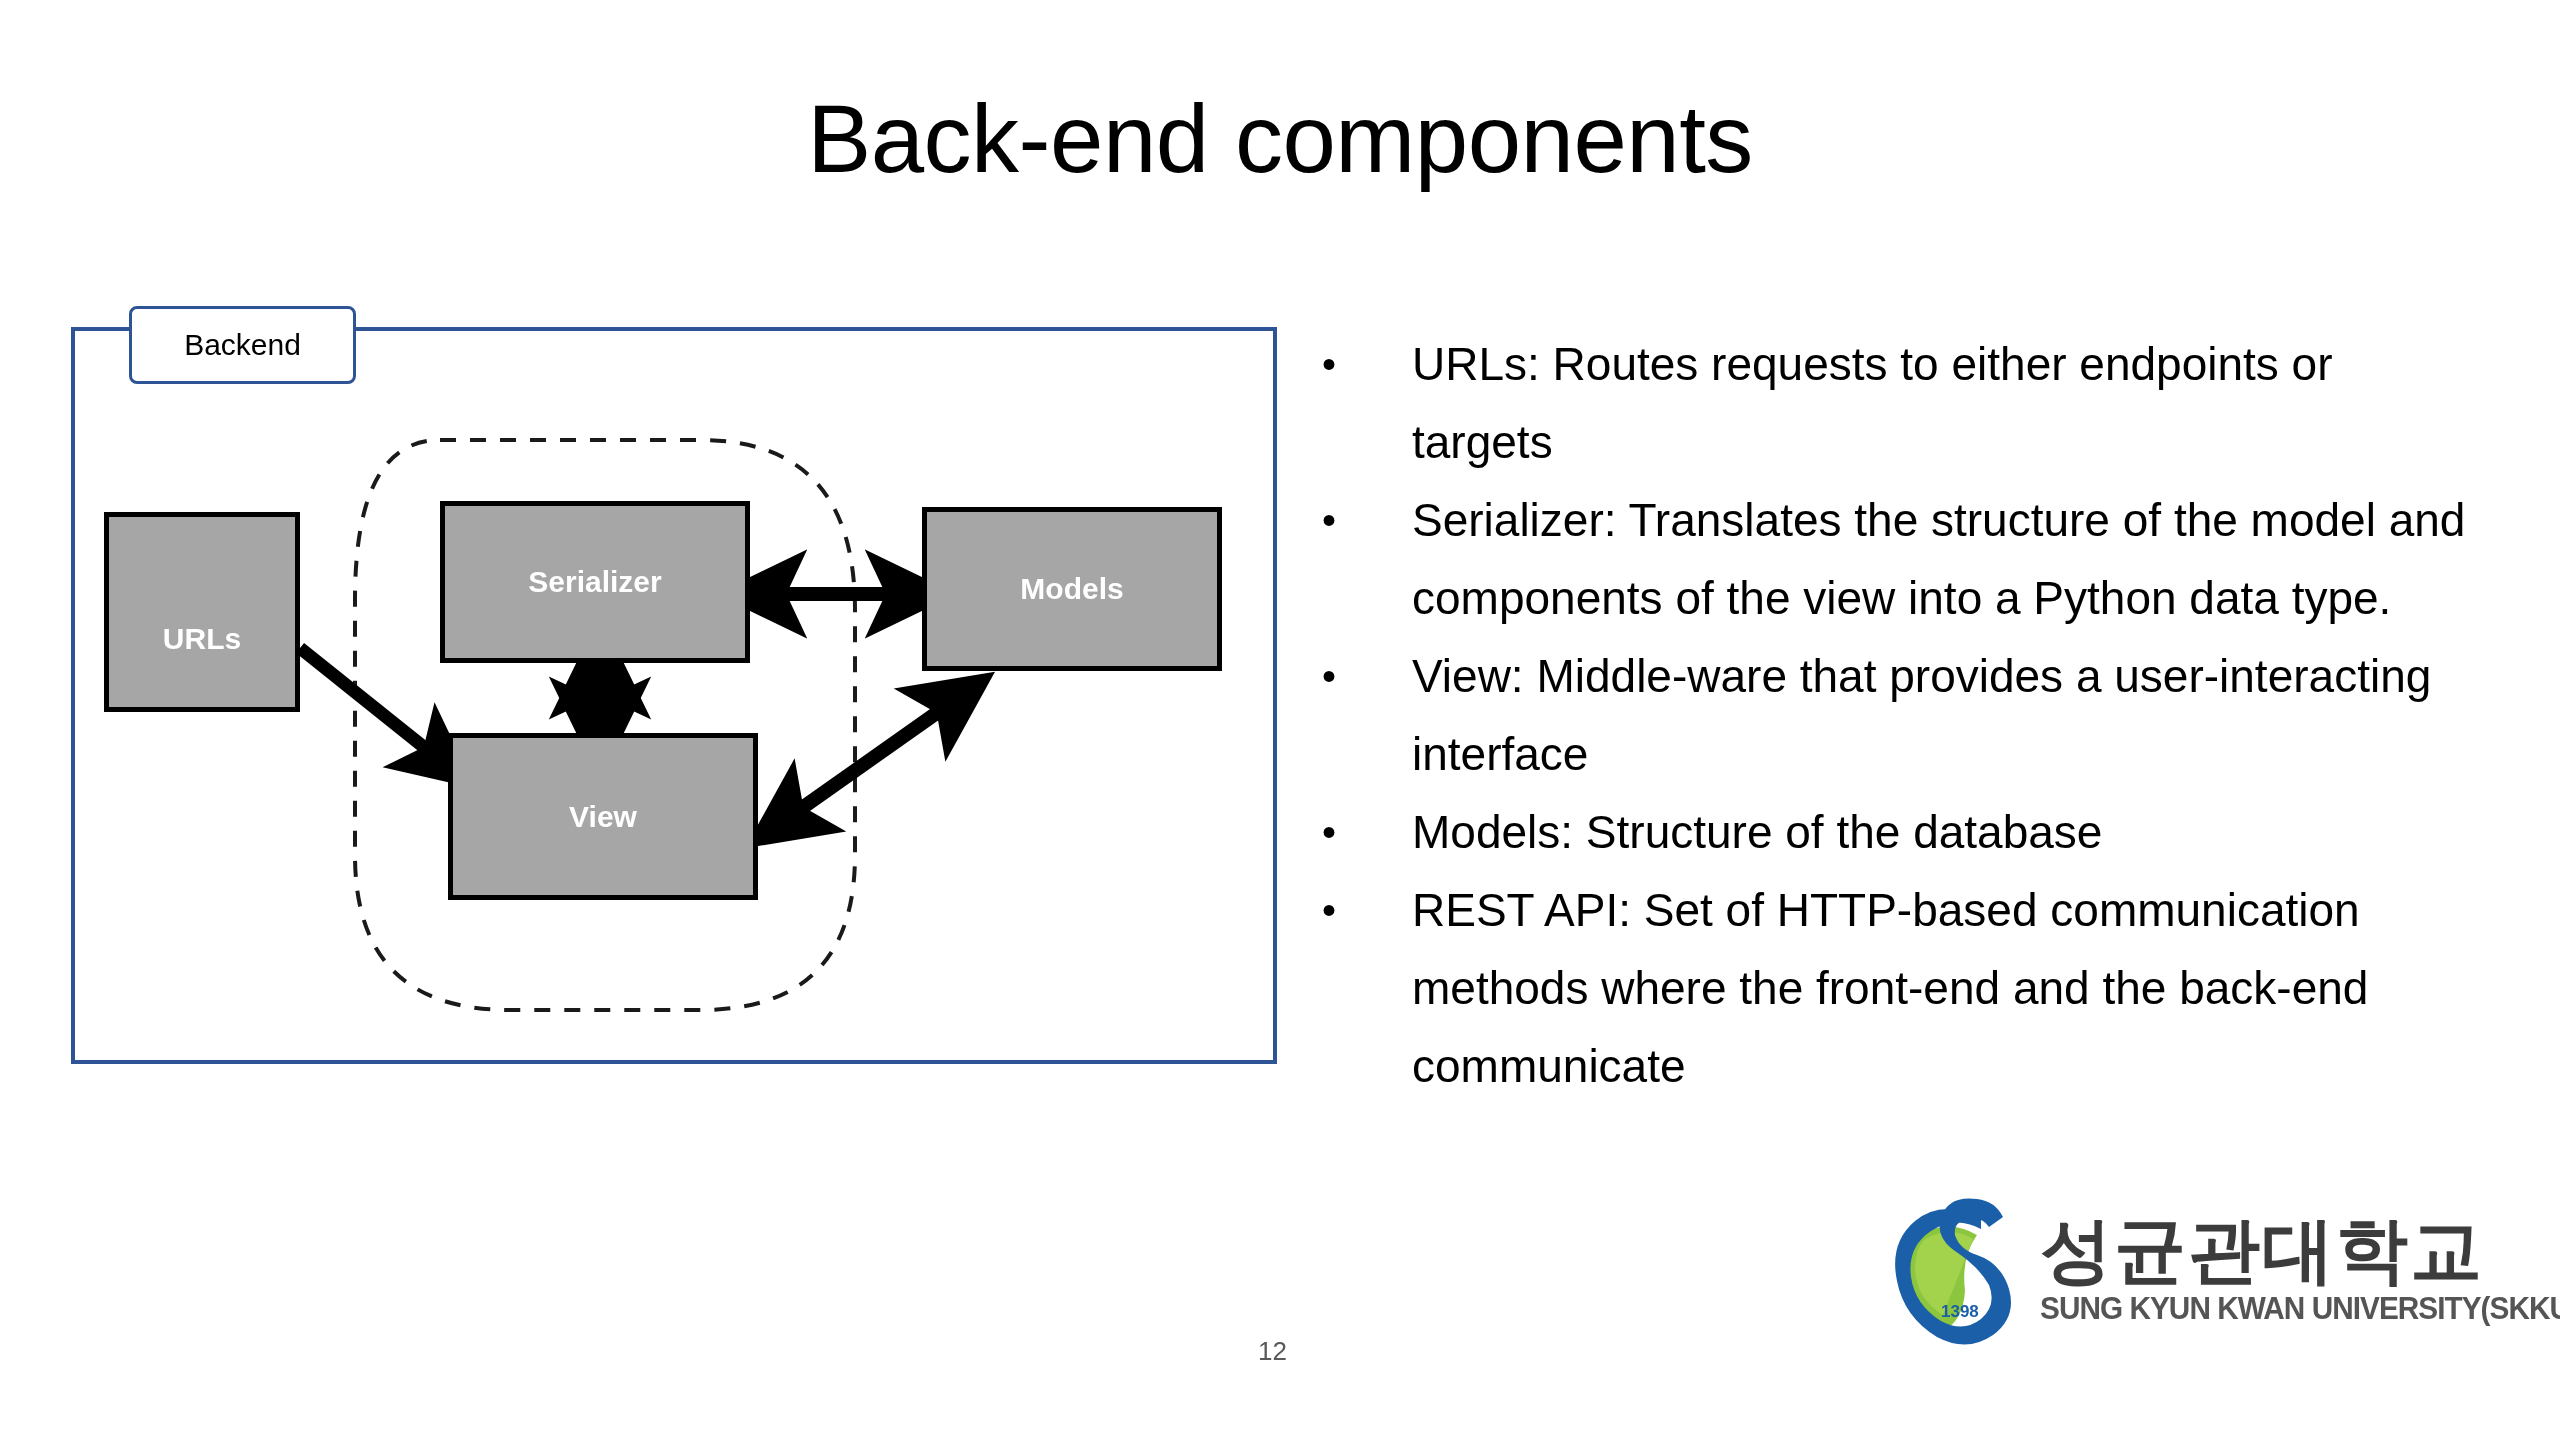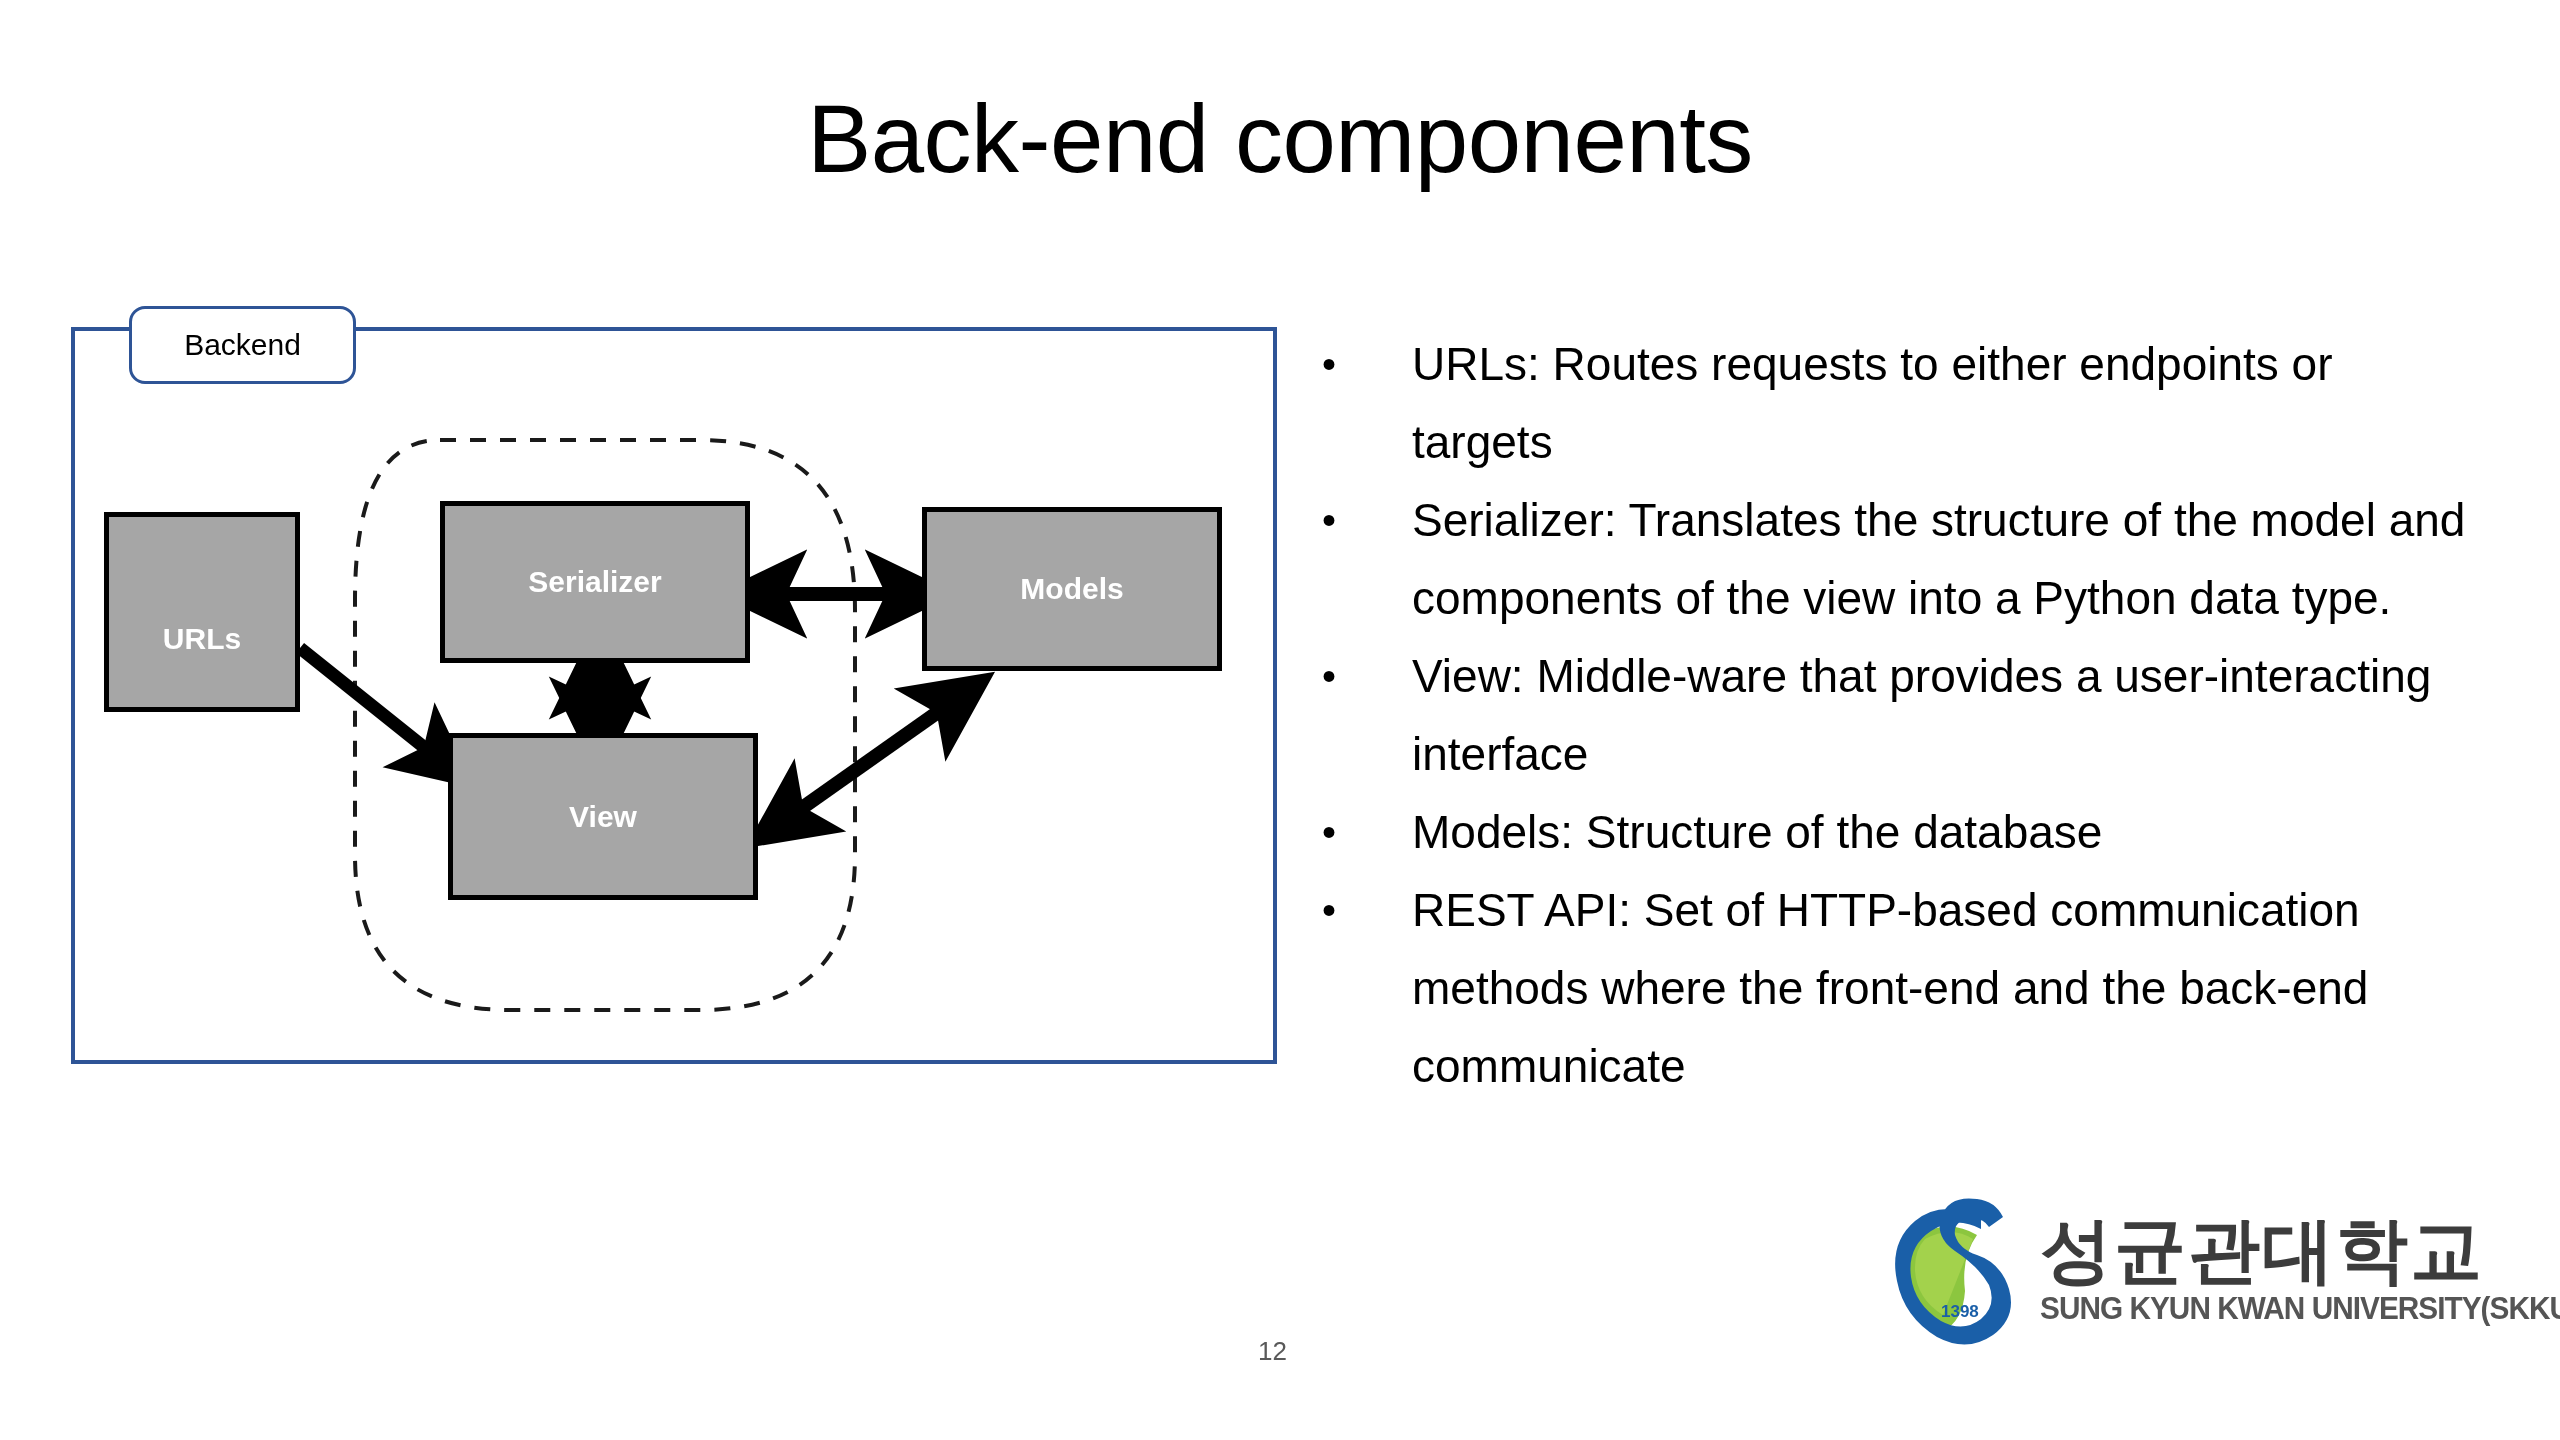--- a/index.html
+++ b/index.html
@@ -71,21 +71,21 @@
     display: flex;
     align-items: center;
     justify-content: center;
     font-size: 30px;
     color: #000000;
     white-space: nowrap;
   }
   #label-backend {
     left: 129px; top: 306px; width: 227px; height: 78px;
     border: 3px solid #2e5496;
-    border-radius: 16px;
+    border-radius: 8px;
   }
   #label-rest {
     left: 385px; top: 401px; width: 395px; height: 80px;
     border: 3px solid #1a1a1a;
     border-radius: 16px;
   }
 
   
   #bullets {
     position: absolute;

